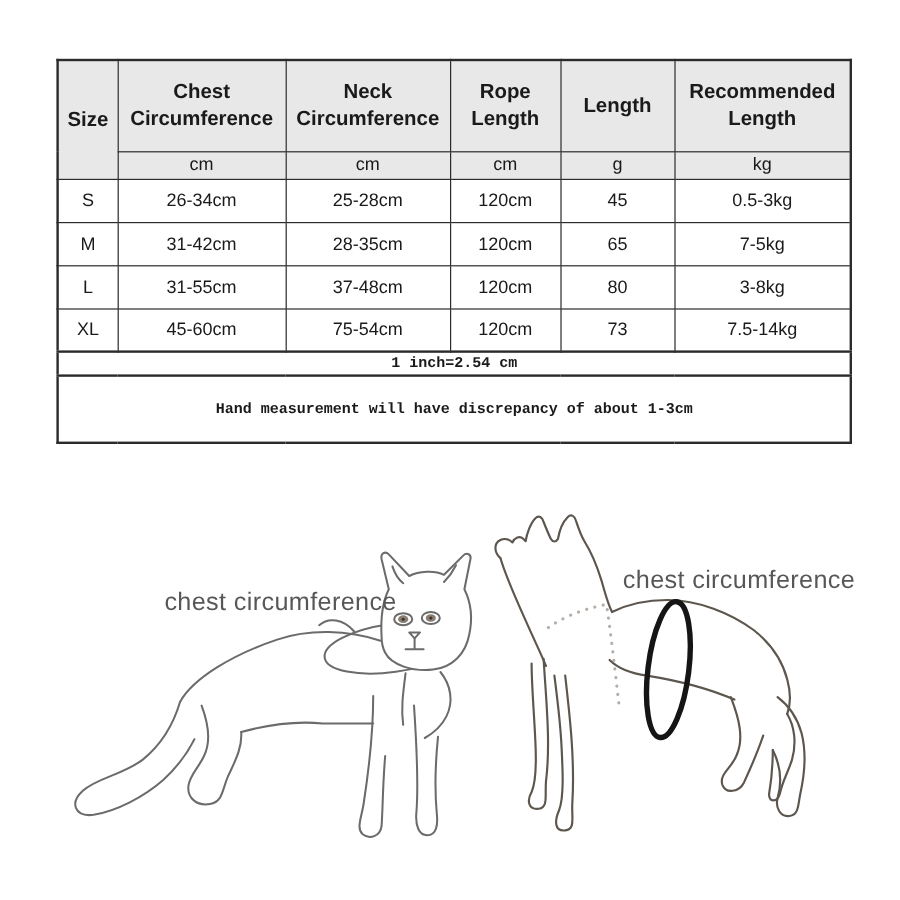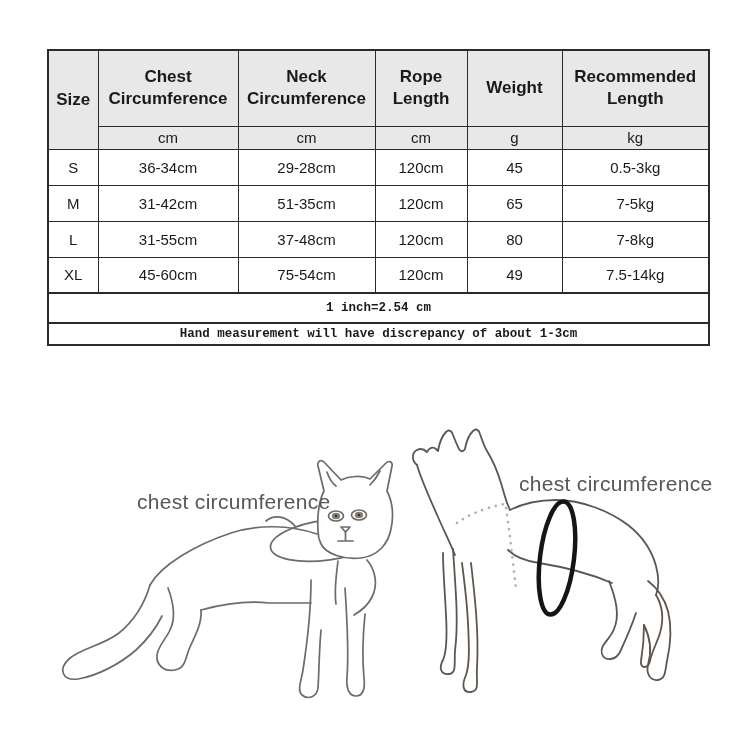--- a/index.html
+++ b/index.html
@@ -31,22 +31,22 @@
   .size-table thead th{background:var(--header-bg);font-weight:bold;font-size:17px;line-height:22px;}
   .size-table tr.h1{height:76px;}
   .size-table tr.h2{height:20px;}
   .size-table tr.h2 th{font-weight:normal;font-size:15px;}
   .size-table tr.data{height:36px;}
   .size-table tr.data td{font-size:15px;font-weight:normal;}
   .size-table td.note{
     font-family:"Liberation Mono","DejaVu Sans Mono",monospace;
     font-weight:bold;font-size:12.5px;letter-spacing:0px;
   }
-  .size-table tr.note1{height:30px;}
-  .size-table tr.note2{height:22px;}
+  .size-table tr.note1{height:20px;}
+  .size-table tr.note2{height:56px;}
   .size-table tr.note1 td{border-top:2px solid var(--border-color);}
   .size-table tr.note2 td{border-top:2px solid var(--border-color);}
 
   
   .art{position:absolute;}
   .cat-art{left:55px;top:438px;width:365px;height:295px;}
   .dog-art{left:405px;top:423px;width:345px;height:312px;}
   .cat-art path,.cat-art ellipse{fill:none;stroke:var(--cat-line);stroke-width:1.7;stroke-linecap:round;stroke-linejoin:round;}
   .dog-art path,.dog-art ellipse{fill:none;stroke:var(--dog-line);stroke-width:1.8;stroke-linecap:round;stroke-linejoin:round;}
   .cat-art .headfill{fill:#ffffff;}
@@ -73,62 +73,62 @@
     <col style="width:92px">
       <col style="width:95px">
       <col style="width:147px">
   </colgroup>
   <thead>
     <tr class="h1">
       <th rowspan="2">Size</th>
       <th>Chest Circumference</th>
       <th>Neck Circumference</th>
       <th>Rope Length</th>
-      <th>Weight</th>
+      <th>Length</th>
       <th>Recommended Length</th>
     </tr>
     <tr class="h2">
       <th>cm</th>
       <th>cm</th>
       <th>cm</th>
       <th>g</th>
       <th>kg</th>
     </tr>
   </thead>
   <tbody>
     <tr class="data">
       <td>S</td>
-      <td>36-34cm</td>
-      <td>29-28cm</td>
+      <td>26-34cm</td>
+      <td>25-28cm</td>
       <td>120cm</td>
       <td>45</td>
       <td>0.5-3kg</td>
     </tr>
     <tr class="data">
       <td>M</td>
       <td>31-42cm</td>
-      <td>51-35cm</td>
+      <td>28-35cm</td>
       <td>120cm</td>
       <td>65</td>
       <td>7-5kg</td>
     </tr>
     <tr class="data">
       <td>L</td>
       <td>31-55cm</td>
       <td>37-48cm</td>
       <td>120cm</td>
       <td>80</td>
-      <td>7-8kg</td>
+      <td>3-8kg</td>
     </tr>
     <tr class="data">
       <td>XL</td>
       <td>45-60cm</td>
       <td>75-54cm</td>
       <td>120cm</td>
-      <td>49</td>
+      <td>73</td>
       <td>7.5-14kg</td>
     </tr>
     <tr class="note1">
       <td class="note" colspan="6">1 inch=2.54 cm</td>
     </tr>
     <tr class="note2">
       <td class="note" colspan="6">Hand measurement will have discrepancy of about 1-3cm</td>
     </tr>
   </tbody>
 </table>

